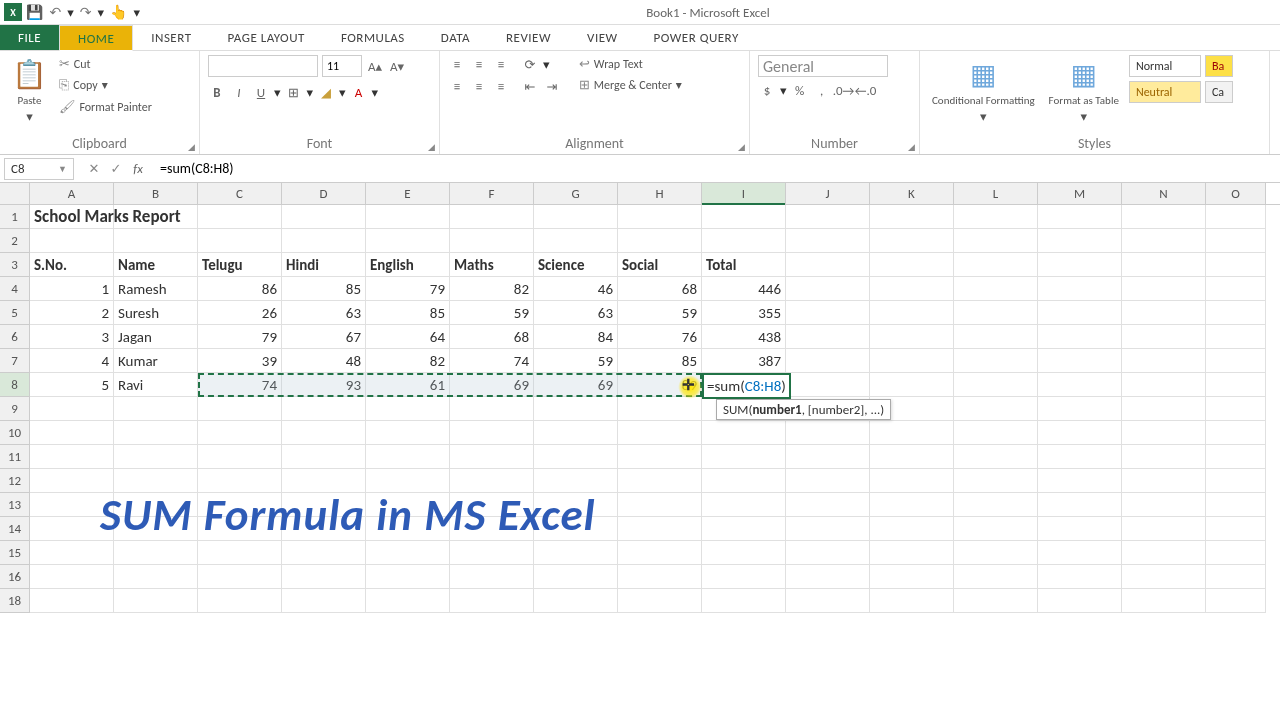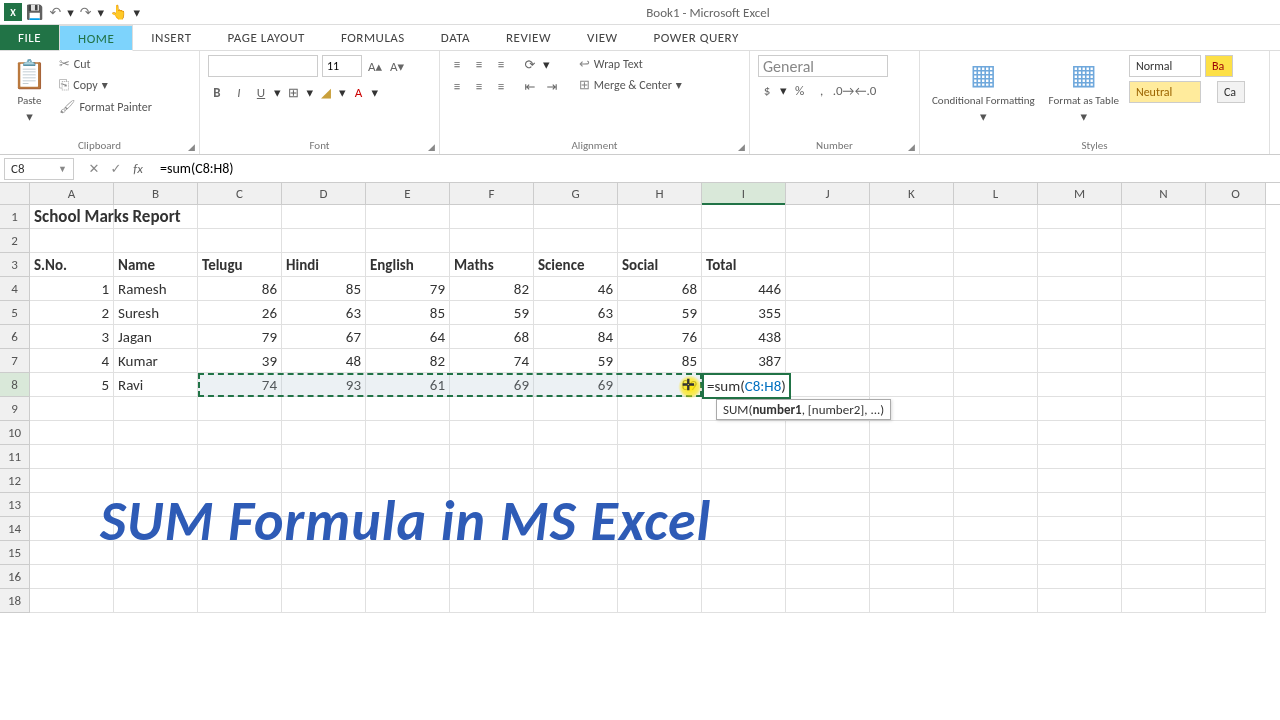--- a/index.html
+++ b/index.html
@@ -9,26 +9,26 @@
 .titlebar{height:25px;background:#fff;display:flex;align-items:center;padding:0 4px;border-bottom:1px solid #ddd}
 .titlebar .excel-ico{width:18px;height:18px;background:#217346;color:#fff;font-size:10px;font-weight:bold;display:flex;align-items:center;justify-content:center;margin-right:4px}
 .qat{display:flex;gap:6px;align-items:center}
 .qat span{color:#777;font-size:14px;cursor:pointer}
 .title{flex:1;text-align:center;color:#666;font-size:13px}
 
 
 .tabs{height:26px;background:#fff;display:flex;align-items:stretch;border-bottom:1px solid #ddd}
 .tab{padding:0 18px;display:flex;align-items:center;font-size:13px;color:#444;cursor:pointer;text-transform:uppercase;letter-spacing:.5px}
 .tab.file{background:#217346;color:#fff}
-.tab.active{color:#217346;border:1px solid #ddd;border-bottom:1px solid #fff;margin-bottom:-1px;background:#7dd3fc}
+.tab.active{color:#217346;border:1px solid #ddd;border-bottom:1px solid #fff;margin-bottom:-1px;background:#eab308}
 
 
 .ribbon{height:104px;background:#fff;border-bottom:1px solid #ccc;display:flex}
 .group{border-right:1px solid #e0e0e0;padding:4px 8px 2px;display:flex;flex-direction:column;position:relative}
-.group-label{position:absolute;bottom:2px;left:0;right:0;text-align:center;font-size:11px;color:#777}
+.group-label{position:absolute;bottom:2px;left:0;right:0;text-align:center;font-size:14px;color:#777}
 .group .dlg{position:absolute;bottom:2px;right:4px;font-size:9px;color:#888}
 .group-body{flex:1;display:flex;gap:6px;align-items:flex-start}
 .bigbtn{display:flex;flex-direction:column;align-items:center;gap:2px;padding:2px 4px;cursor:pointer;color:#555}
 .bigbtn .ico{font-size:28px;color:#C9A03C}
 .bigbtn .lbl{font-size:11px;color:#555}
 .stack{display:flex;flex-direction:column;gap:4px}
 .smallbtn{display:flex;align-items:center;gap:4px;font-size:12px;color:#555;cursor:pointer;padding:1px 2px}
 .smallbtn .ico{font-size:13px;color:#888}
 .fontbox{display:flex;gap:4px}
 .fontname{width:110px;height:22px;border:1px solid #ccc;font-size:12px;padding:0 4px;background:#fff}
@@ -64,21 +64,21 @@
 
 .marquee{position:absolute;border:2px dashed #217346;pointer-events:none;z-index:2}
 .marquee-fill{position:absolute;background:rgba(180,200,210,.25);pointer-events:none;z-index:1}
 .cursor-spot{position:absolute;width:24px;height:24px;border-radius:50%;background:radial-gradient(circle,#ffe600 0%,rgba(255,230,0,.6) 50%,transparent 70%);pointer-events:none;z-index:4}
 .plus-cursor{position:absolute;font-size:15px;color:#333;z-index:5;pointer-events:none;font-weight:bold}
 .tooltip{position:absolute;background:#fff;border:1px solid #aaa;padding:2px 6px;font-size:13px;font-family:Calibri;z-index:4;box-shadow:1px 1px 3px rgba(0,0,0,.15)}
 .tt-b{font-weight:bold}
 
 .ch.cI{background:#d9e8d9;position:relative}
 .ch.cI::after{content:"";position:absolute;bottom:-1px;left:0;right:0;height:2px;background:#217346}
-.overlay-title{position:absolute;font-family:Calibri;font-size:56px;font-weight:bold;font-style:italic;color:#2E5BB6;z-index:10;letter-spacing:1px}
+.overlay-title{position:absolute;font-family:Calibri;font-size:45px;font-weight:bold;font-style:italic;color:#2E5BB6;z-index:10;letter-spacing:1px}
 
 .editbox{position:absolute;border:2px solid #217346;background:#fff;font-family:Calibri;font-size:15px;padding:0 3px;line-height:22px;z-index:3;white-space:nowrap}
 .ref{color:#0070C0}
 </style>
 </head>
 <body>
 
 <div class="titlebar">
   <div class="excel-ico">X</div>
   <div class="qat">
@@ -183,21 +183,21 @@
 
   <div class="group" style="width:350px">
     <div class="group-body">
       <div class="bigbtn"><span class="ico" style="color:#6fa8dc">▦</span><span class="lbl">Conditional Formatting</span>▾</div>
       <div class="bigbtn"><span class="ico" style="color:#6fa8dc">▦</span><span class="lbl">Format as Table</span>▾</div>
       <div class="styleswatch">
         <div style="display:flex;gap:4px">
           <div class="swatch">Normal</div>
           <div class="swatch" style="width:28px;background:#fde047;color:#9c0006">Ba</div>
         </div>
-        <div style="display:flex;gap:16px">
+        <div style="display:flex;gap:4px">
           <div class="swatch" style="background:#ffeb9c;color:#9c6500">Neutral</div>
           <div class="swatch" style="width:28px;background:#f2f2f2">Ca</div>
         </div>
       </div>
     </div>
     <div class="group-label">Styles</div>
   </div>
 </div>
 
 <div class="fbar">

